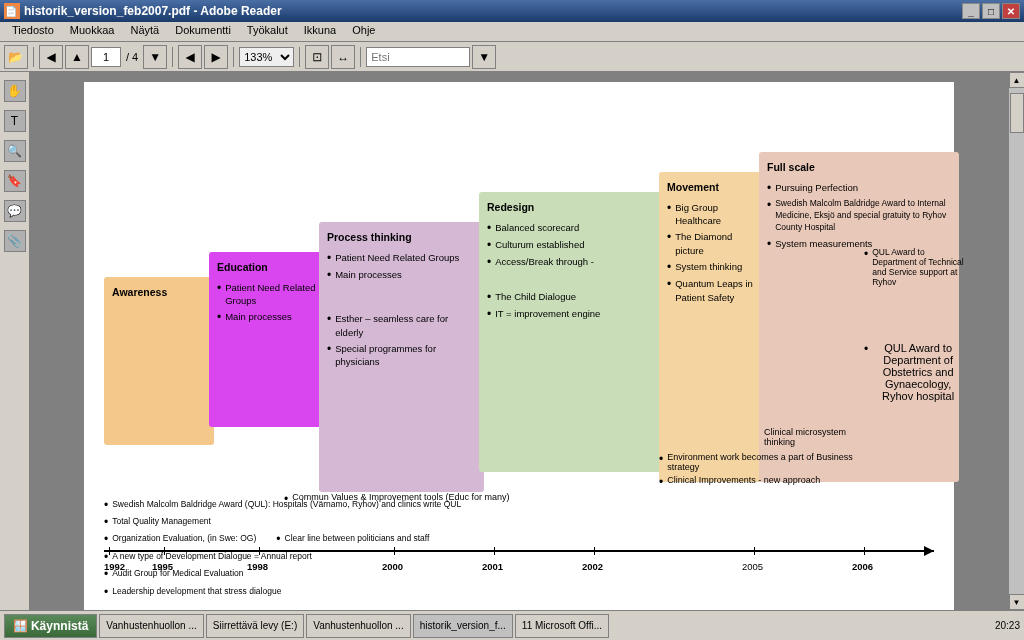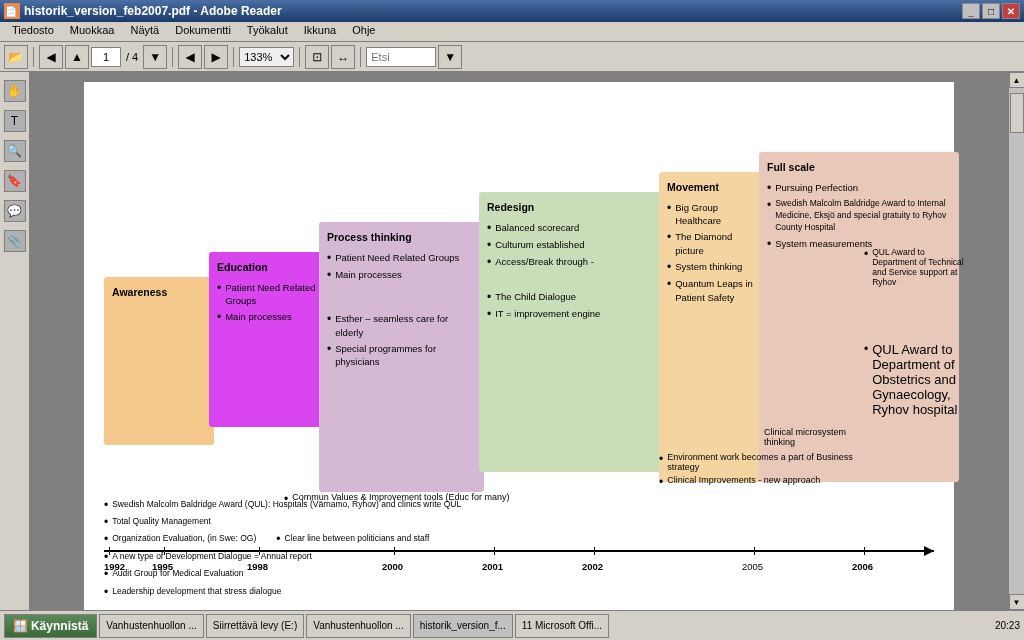--- a/index.html
+++ b/index.html
@@ -18,21 +18,21 @@
 
     .menu-bar { background: #d4d0c8; height: 20px; display: flex; align-items: flex-start; padding: 0 4px; font-size: 11px; border-bottom: 1px solid #808080; }
     .menu-item { padding: 2px 8px; cursor: pointer; }
 
     .toolbar { background: #d4d0c8; height: 30px; display: flex; align-items: center; padding: 2px 4px; gap: 2px; border-bottom: 1px solid #808080; }
     .toolbar-btn { width: 24px; height: 24px; background: #d4d0c8; border: 1px solid #808080; display: flex; align-items: center; justify-content: center; cursor: pointer; font-size: 12px; }
     .toolbar-sep { width: 1px; height: 20px; background: #808080; margin: 0 3px; }
     .page-input { width: 30px; height: 20px; text-align: center; border: 1px solid #808080; font-size: 11px; }
     .page-info { font-size: 11px; padding: 0 3px; }
     .zoom-select { height: 20px; font-size: 11px; border: 1px solid #808080; width: 55px; }
-    .search-input { height: 20px; font-size: 11px; border: 1px solid #808080; width: 70px; padding: 0 4px; }
+    .search-input { height: 20px; font-size: 11px; border: 1px solid #808080; width: 104px; padding: 0 4px; }
 
     .main-area { display: flex; flex: 1; overflow: hidden; background: #808080; }
     .left-panel { width: 30px; background: #d4d0c8; border-right: 1px solid #808080; display: flex; flex-direction: column; align-items: center; padding-top: 8px; gap: 8px; }
     .left-panel-icon { width: 22px; height: 22px; background: #b0b0b0; border: 1px solid #808080; display: flex; align-items: center; justify-content: center; font-size: 12px; cursor: pointer; }
 
     .content-area { flex: 1; background: #808080; overflow: auto; display: flex; justify-content: center; align-items: flex-start; padding: 10px; }
     .pdf-page { background: white; width: 870px; min-height: 570px; padding: 20px; position: relative; font-size: 10px; }
 
     .right-scrollbar { width: 16px; background: #d4d0c8; border-left: 1px solid #808080; display: flex; flex-direction: column; align-items: center; }
     .scrollbar-btn { width: 16px; height: 16px; background: #d4d0c8; border: 1px solid #808080; display: flex; align-items: center; justify-content: center; font-size: 8px; cursor: pointer; }
@@ -218,21 +218,21 @@
             <span>Clinical microsystem thinking</span>
           </div>
 
           <div style="position:absolute; left:760px; top:145px; font-size:9px; width:100px;">
             <div class="bullet">
                 <span style="font-size:8.5px;">QUL Award to Department of Technical and Service support at Ryhov</span>
               </div>
           </div>
           <div style="position:absolute; left:760px; top:240px; font-size:9px; width:100px;">
             <div class="bullet">
-                <span style="font-size:13px;">QUL Award to Department of Obstetrics and Gynaecology, Ryhov hospital</span>
+                <span style="font-size:11px;text-align:center;">QUL Award to Department of Obstetrics and Gynaecology, Ryhov hospital</span>
               </div>
           </div>
 
           <div style="position:absolute; left:555px; top:350px; font-size:9px; width:200px;">
             <div class="bullet">
                 <span>Environment work becomes a part of Business strategy</span>
               </div>
             <div class="bullet">
                 <span>Clinical Improvements - new approach</span>
               </div>

